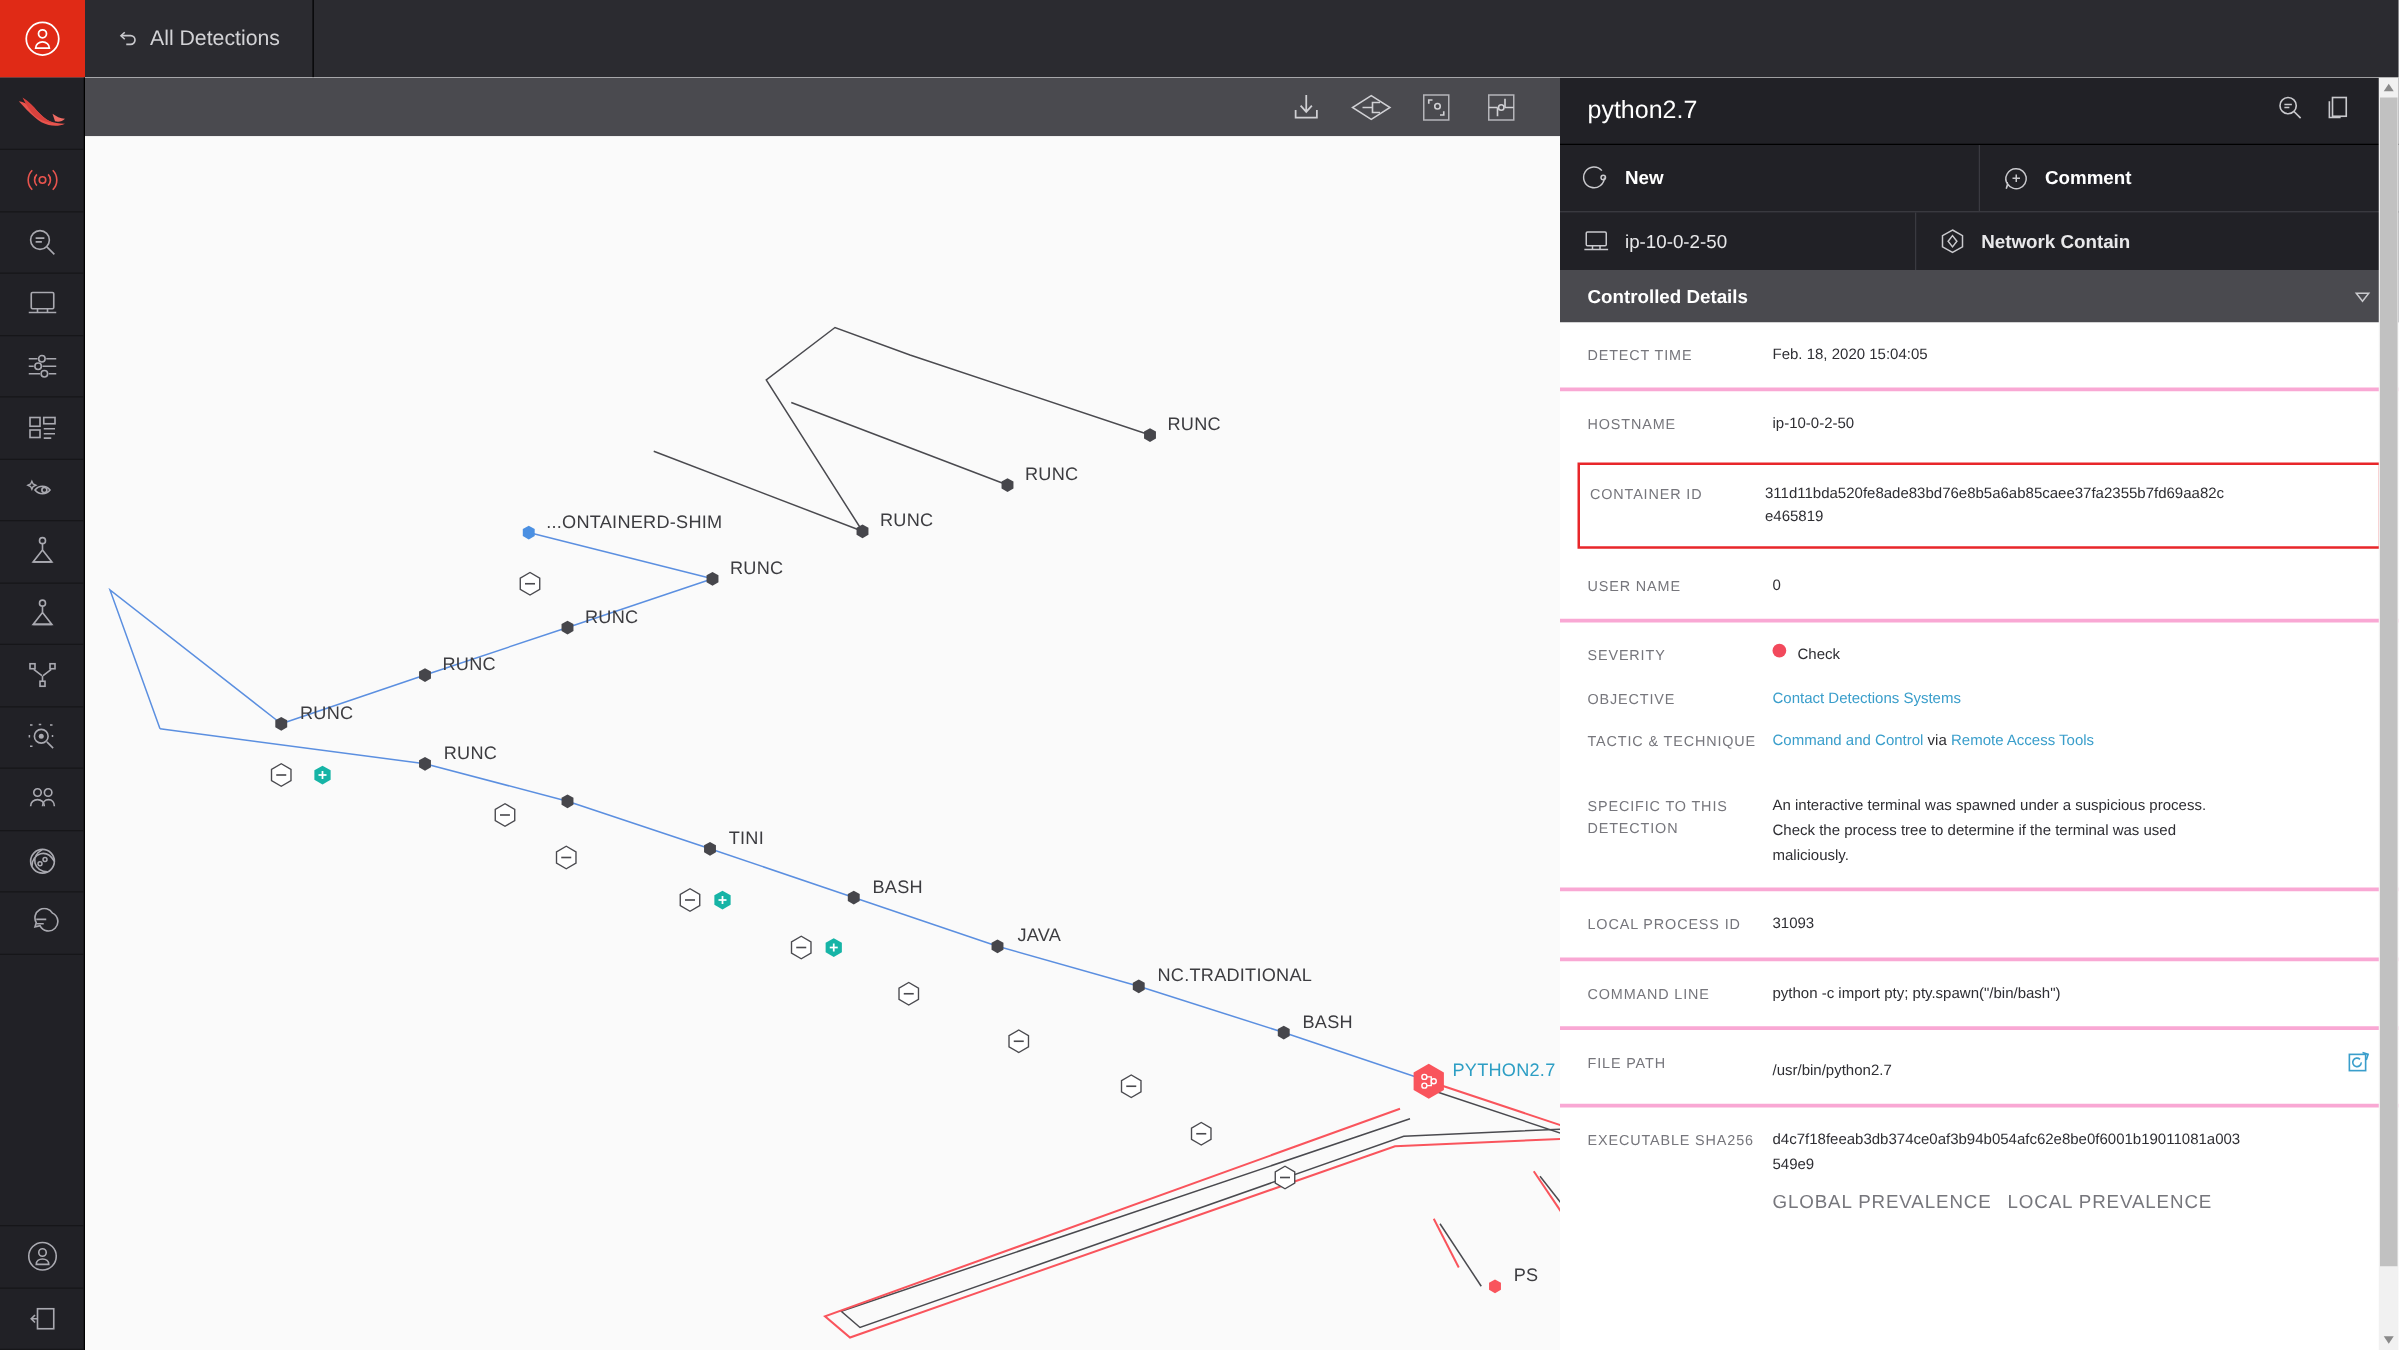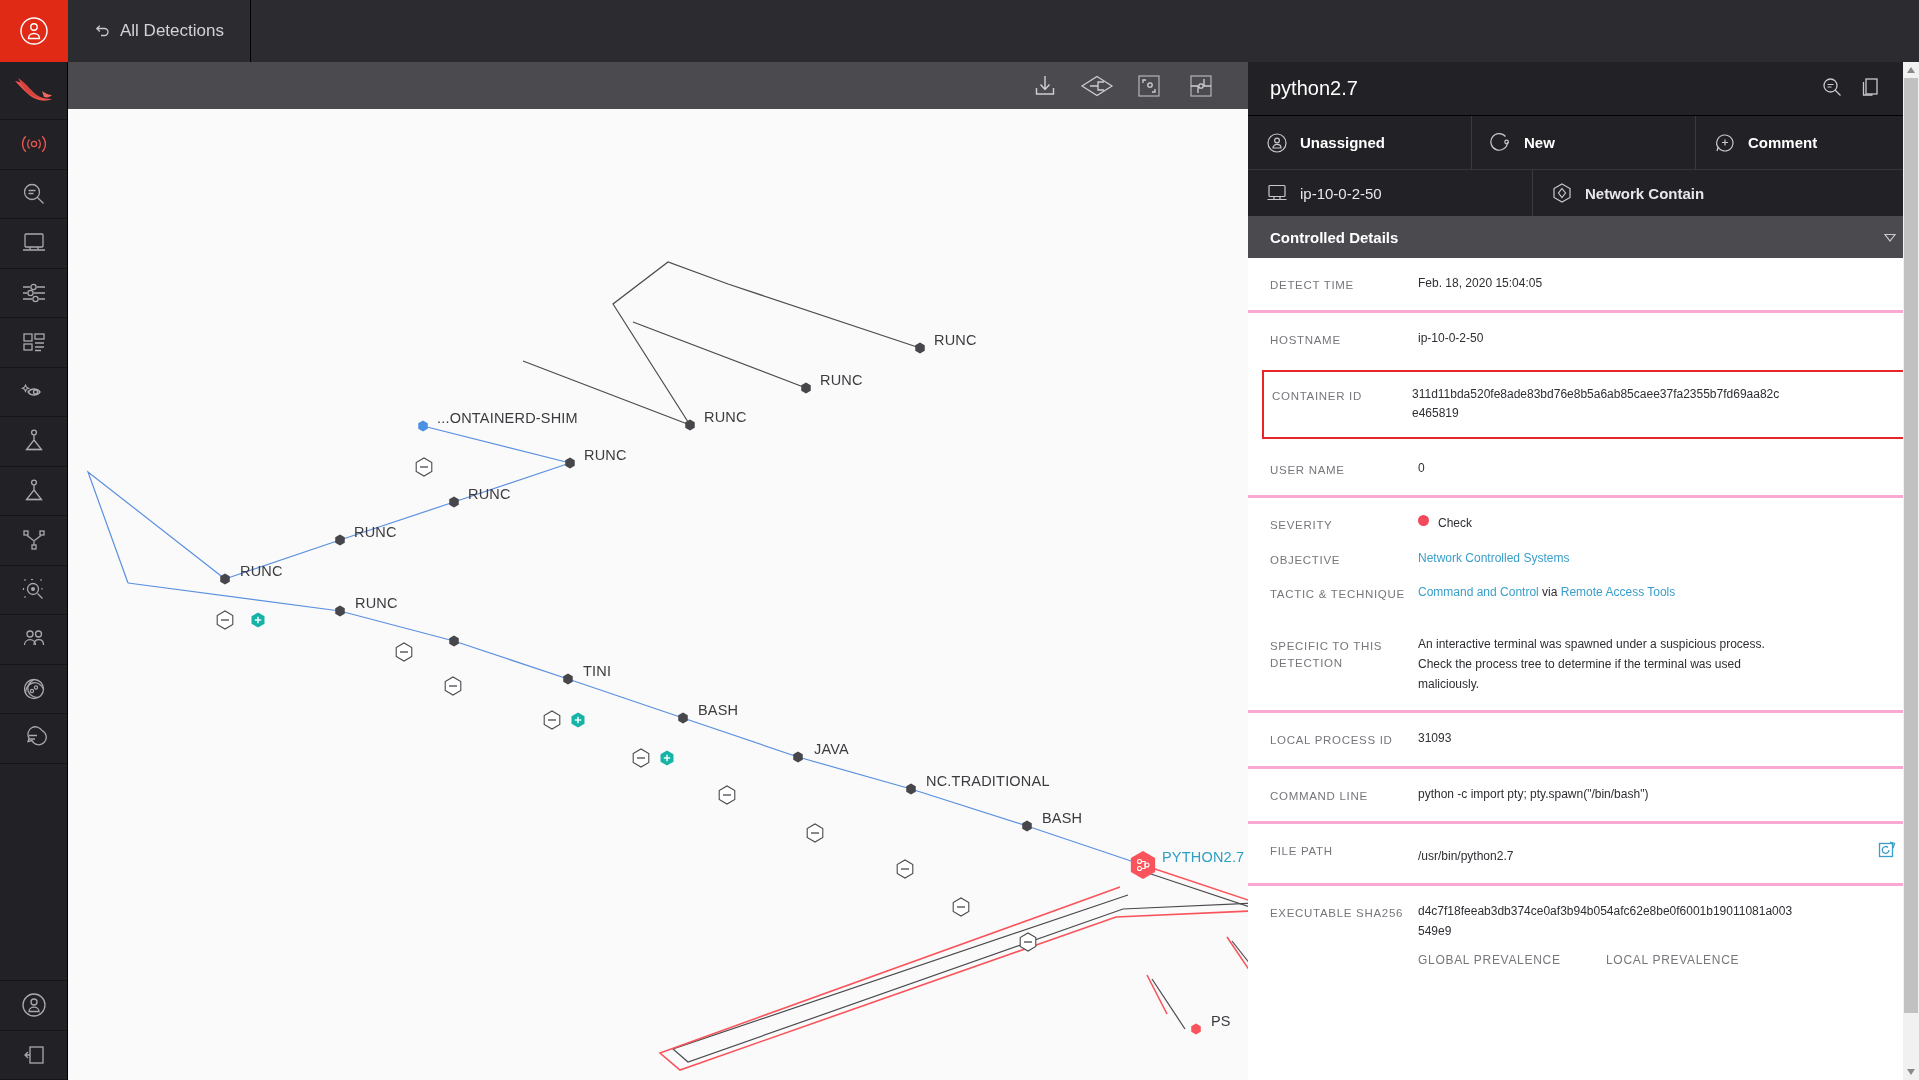--- a/index.html
+++ b/index.html
@@ -108,21 +108,21 @@
   .v a, .lnk { color: #3a9ecb; text-decoration: none; cursor: pointer; }
   .sev-dot {
     display: inline-block; width: 11px; height: 11px; background: #f2495c;
     border-radius: 50%; margin-right: 9px; vertical-align: 1px;
   }
   .row.highlight {
     border: 2px solid #e8262a; margin: 4px 14px; padding: 13px 8px;
   }
   .row.highlight .k { width: 140px; }
   .prev-head { display: flex; padding: 6px 22px 0 170px; }
-  .prev-head span { font-size: 12px; color: #76767c; letter-spacing: .7px; }
+  .prev-head span { font-size: 15px; color: #76767c; letter-spacing: .7px; }
   .prev-head span:first-child { width: 188px; }
   .filepath-row .v { display: flex; align-items: flex-end; }
   .filepath-row .v .txt { flex: 1; }
 
   
   .sb { position: absolute; top: 0; right: 0; width: 16px; height: 1018px; background: #f1f1f1; }
   .sb .arrow-up, .sb .arrow-dn { position:absolute; left:0; width:16px; height:16px; display:flex; align-items:center; justify-content:center; }
   .sb .arrow-up { top: 0; } .sb .arrow-dn { bottom: 0; }
   .sb .thumb { position: absolute; top: 16px; left: 1px; width: 14px; height: 935px; background: #c1c1c1; }
 </style>
@@ -432,28 +432,20 @@
             <rect x="7" y="3" width="11" height="15" fill="none" stroke="#c9c9cd" stroke-width="1.3"></rect>
             <path d="M4.5 6v13h9" fill="none" stroke="#c9c9cd" stroke-width="1.3"></path>
           </svg>
         </span>
       </div>
     </div>
 
     <div class="d-actions">
       <div class="d-act">
         <svg width="22" height="22" viewBox="0 0 22 22">
-          <circle cx="11" cy="11" r="9" fill="none" stroke="#c9c9cd" stroke-width="1.2"></circle>
-          <circle cx="11" cy="8.5" r="2.4" fill="none" stroke="#c9c9cd" stroke-width="1.2"></circle>
-          <path d="M7 16c0-2.2 1.8-3.6 4-3.6s4 1.4 4 3.6z" fill="none" stroke="#c9c9cd" stroke-width="1.2"></path>
-        </svg>
-        <span>Unassigned</span>
-      </div>
-      <div class="d-act">
-        <svg width="22" height="22" viewBox="0 0 22 22">
           <path d="M15.5 4.5a8.3 8.3 0 1 0 2 5.5" fill="none" stroke="#c9c9cd" stroke-width="1.2"></path>
           <circle cx="16.6" cy="10" r="1.8" fill="none" stroke="#c9c9cd" stroke-width="1.2"></circle>
         </svg>
         <span>New</span>
       </div>
       <div class="d-act">
         <svg width="22" height="22" viewBox="0 0 22 22">
           <path d="M11 3a8 8 0 1 1-6.9 12L3 19l1.2-3.4A8 8 0 0 1 11 3z" fill="none" stroke="#c9c9cd" stroke-width="1.2"></path>
           <path d="M11 7.5v6M8 10.5h6" stroke="#c9c9cd" stroke-width="1.2"></path>
         </svg>
@@ -511,21 +503,21 @@
       <div class="row div" style="padding-bottom:6px;">
         <div class="k">SEVERITY</div>
         <div class="v">
           <span class="sev-dot"></span><span>Check</span>
         </div>
       </div>
 
       <div class="row" style="padding-top:8px;padding-bottom:6px;">
         <div class="k">OBJECTIVE</div>
         <div class="v">
-          <span class="lnk">Network Controlled Systems</span>
+          <span class="lnk">Contact Detections Systems</span>
         </div>
       </div>
 
       <div class="row" style="padding-top:8px;">
         <div class="k">TACTIC &amp; TECHNIQUE</div>
         <div class="v">
           <span class="lnk">Command and Control</span>
           <span>via</span>
           <span class="lnk">Remote Access Tools</span>
         </div>

